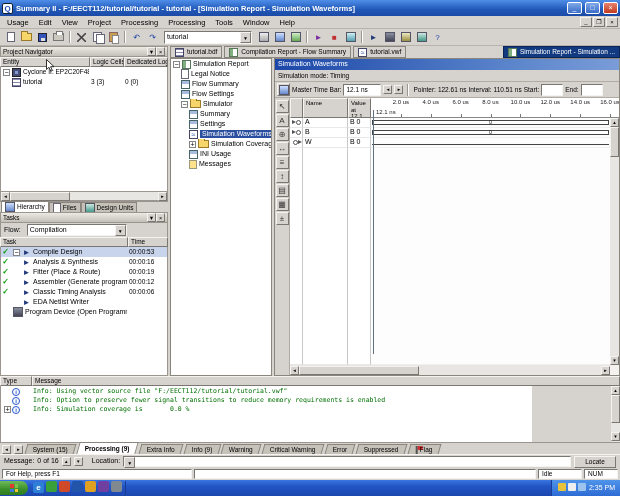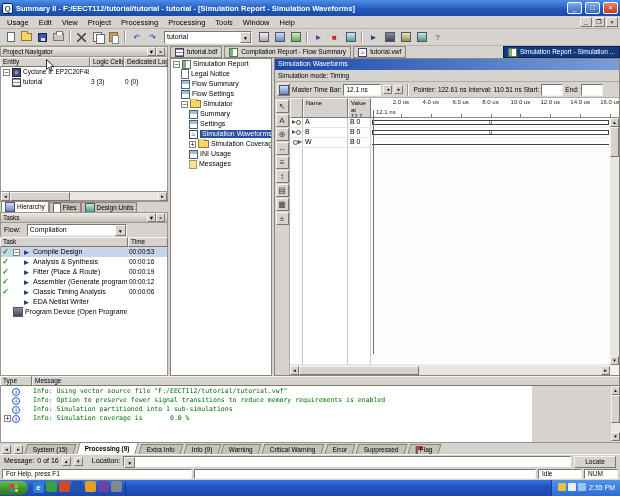--- a/index.html
+++ b/index.html
@@ -652,27 +652,20 @@
       </div>
       <div class="mrow">
         <div class="mgut">
           <span class="exp" style="visibility: hidden;"></span>
           <span class="ic ic-info">i</span>
         </div>
         <span class="mtext">Info: Option to preserve fewer signal transitions to reduce memory requirements is enabled</span>
       </div>
       <div class="mrow">
         <div class="mgut">
-          <span class="exp" style="visibility: hidden;"></span>
-          <span class="ic ic-info">i</span>
-        </div>
-        <span class="mtext">Info: Simulation partitioned into 1 sub-simulations</span>
-      </div>
-      <div class="mrow">
-        <div class="mgut">
           <span class="exp">+</span>
           <span class="ic ic-info">i</span>
         </div>
         <span class="mtext">Info: Simulation coverage is       0.0 %</span>
       </div>
     </div>
   <div class="msgs-vscroll">
     <span class="sbtn r" style="display:block">▲</span>
     <span class="vthumb r" style="position:static;display:block;height:28px"></span>
     <span class="sbtn r" style="display:block;margin-top:9px">▼</span>

